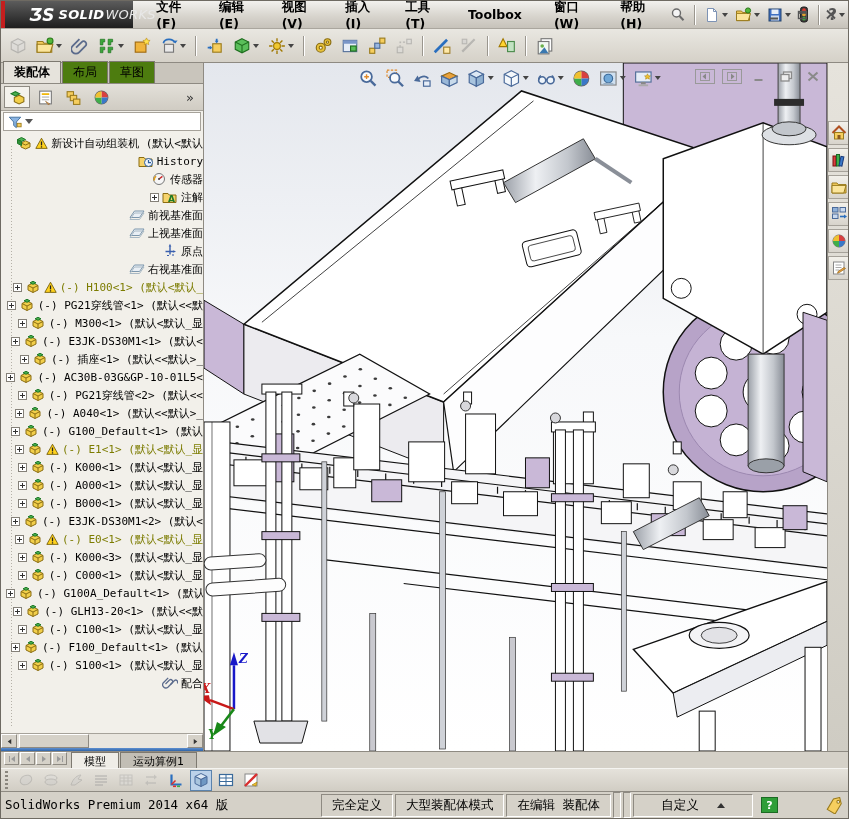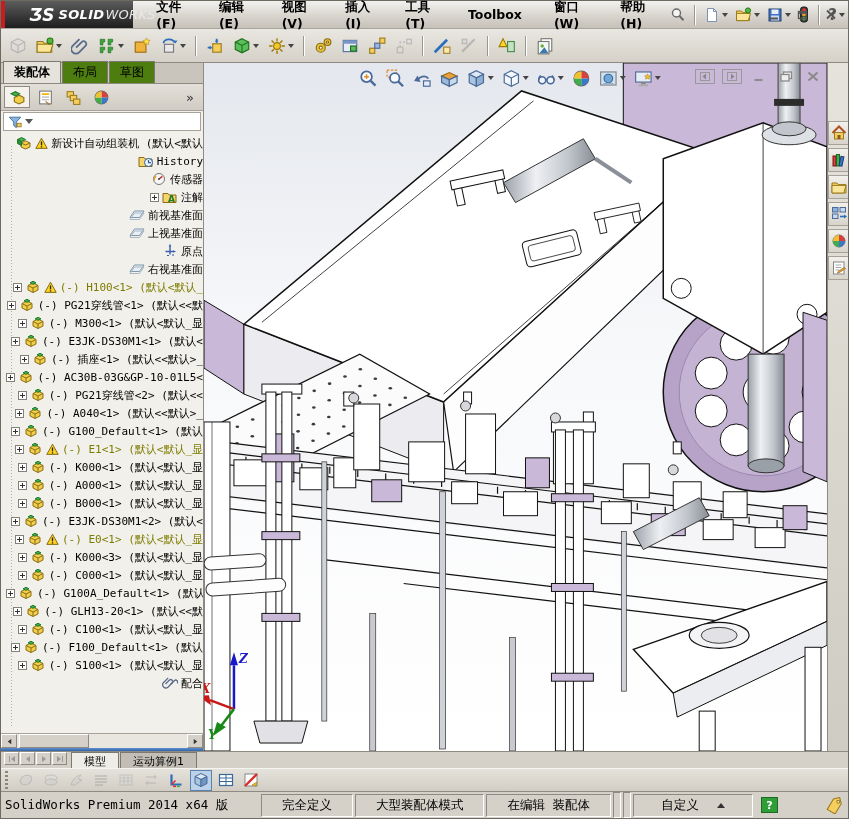--- a/index.html
+++ b/index.html
@@ -81,21 +81,21 @@
 
   
   .motion { height:24px; background:linear-gradient(#e5e2db,#d1cdc4); border-top:1px solid #f5f4f1; border-bottom:1px solid #8e8a82; display:flex; align-items:center; gap:3px; padding:0 4px; }
   .grip { width:3px; height:18px; background:repeating-linear-gradient(to bottom,#8a867e 0 2px,transparent 2px 4px); margin-right:4px; }
   .mbtn { height:21px; display:flex; align-items:center; padding:0 2px; border:1px solid transparent; }
   .mbtn.disabled svg { opacity:.35; filter:grayscale(1); }
   .mbtn.pressed { background:#bcd2ea; border-color:#5b83ad; }
 
   
   .status { height:26px; background:#d5d1c8; display:flex; align-items:center; padding:0 4px; font-family:"DejaVu Sans Mono","Liberation Mono",monospace; font-size:12.5px; }
-  .seg { border:1px solid; border-color:#8e8a82 #fff #fff #8e8a82; padding:2px 20px; margin-left:2px; white-space:nowrap; font-size:12.5px; }
+  .seg { border:1px solid; border-color:#8e8a82 #fff #fff #8e8a82; padding:2px 10px; margin-left:2px; white-space:nowrap; font-size:12.5px; }
   .seg.empty { width:8px; padding:2px 0; align-self:stretch; }
   .seg.custom { width:120px; display:flex; align-items:center; justify-content:center; gap:18px; }
   .upcaret { width:0; height:0; border-left:4px solid transparent; border-right:4px solid transparent; border-bottom:5px solid #333; }
   .helpbox { width:17px; height:16px; background:#2f9e38; border:1px solid #1c6a23; color:#fff; font-weight:bold; font-size:11px; display:flex; align-items:center; justify-content:center; margin-left:8px; font-family:"DejaVu Sans",sans-serif; }
   .spacer { flex:1; }
 </style>
 </head>
 <body>
 
 <div class="app">

